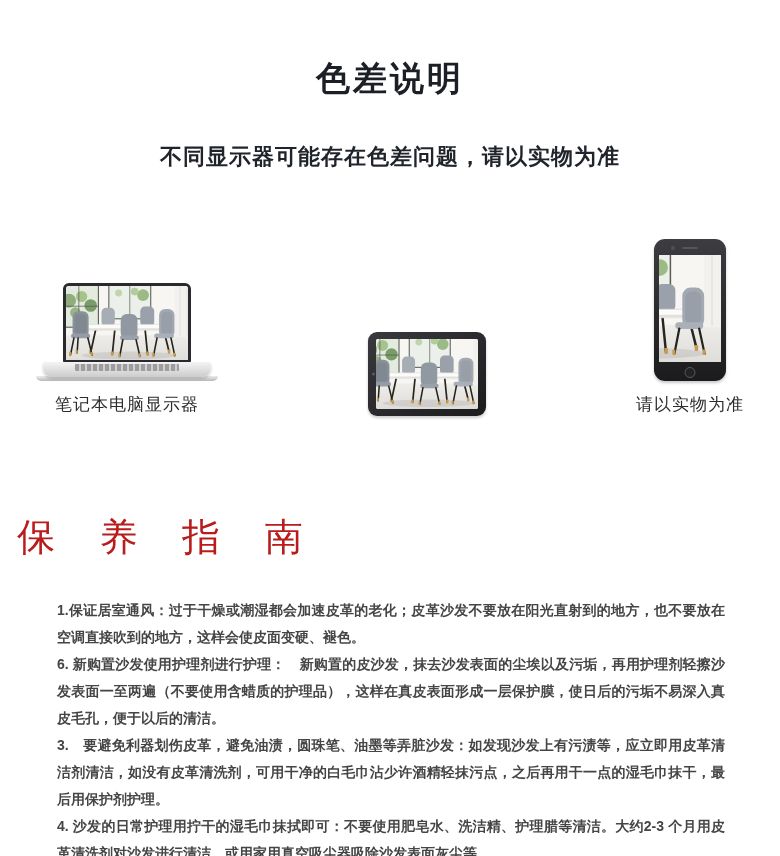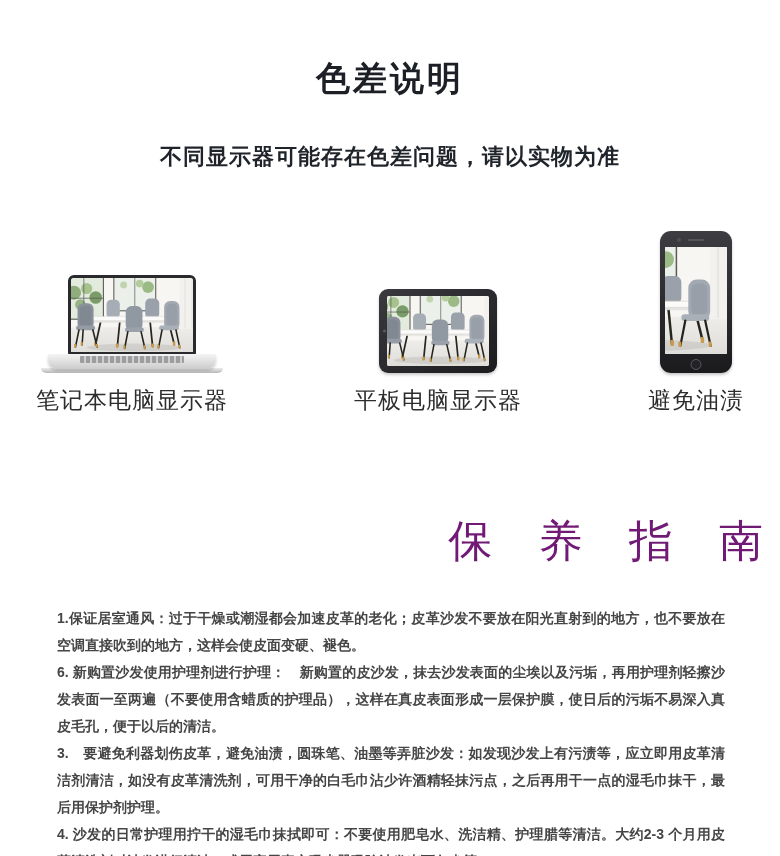--- a/index.html
+++ b/index.html
@@ -20,21 +20,21 @@
     font-size:22px;font-weight:700;letter-spacing:1px;color:#1f232a;
   }
 
   .devices{
     margin-top:56px;padding:0 36px;
     display:flex;justify-content:space-between;align-items:flex-end;
     height:188px;box-sizing:border-box;
   }
   .device-block{display:flex;flex-direction:column;align-items:center;}
   .device-label{
-    margin-top:12px;font-size:23px;color:#2d2d2d;letter-spacing:1px;white-space:nowrap;
+    margin-top:12px;font-size:17px;color:#2d2d2d;letter-spacing:1px;white-space:nowrap;
   }
   .device-art{display:flex;flex-direction:column;align-items:center;}
   .screen-img{display:block;width:100%;height:100%;}
 
   
   .laptop-screen{
     width:128px;height:80px;box-sizing:border-box;
     border:3px solid #2a2a2e;border-radius:6px 6px 2px 2px;
     background:#111;overflow:hidden;
   }
@@ -110,22 +110,22 @@
     width:4px;height:4px;border-radius:50%;background:#505054;
   }
   .phone-home{
     position:absolute;bottom:3px;left:50%;transform:translateX(-50%);
     width:11px;height:11px;border-radius:50%;
     border:1.5px solid #5a5a5e;box-sizing:border-box;background:#232326;
   }
 
   
   .care-title{
-    margin:0;padding-top:96px;text-align:right;
-    font-size:44px;font-weight:400;letter-spacing:17px;text-indent:17px;color:#701a75;
+    margin:0;padding-top:96px;text-align:left;
+    font-size:38px;font-weight:400;letter-spacing:17px;text-indent:17px;color:#b91c1c;
   }
   .care-text{
     margin:34px 55px 0 57px;
     font-size:14px;line-height:27px;color:#454545;
     text-align:justify;
   }
   .care-text p{margin:0;font-weight:bold;}
 </style>
 </head>
 <body>
@@ -247,37 +247,36 @@
       <div class="device-block">
         <div class="device-art">
           <div class="tablet-body">
             <div class="tablet-screen">
               <svg class="screen-img" viewBox="30 25 340 205" preserveAspectRatio="xMidYMid slice">
                   <use href="#room-scene"></use>
                 </svg>
             </div>
           </div>
         </div>
-        <div class="device-label">平板电脑显示器</div>
       </div>
 
       <div class="device-block">
         <div class="device-art">
           <div class="phone-body">
             <div class="phone-speaker"></div>
             <div class="phone-camera"></div>
             <div class="phone-screen">
               <svg class="screen-img" viewBox="245 10 125 225" preserveAspectRatio="xMidYMid slice">
                   <use href="#room-scene"></use>
                 </svg>
             </div>
             <div class="phone-home"></div>
           </div>
         </div>
-        <div class="device-label">避免油渍</div>
+        <div class="device-label">请以实物为准</div>
       </div>
 
     </div>
   </section>
 
   <section>
     <h2 class="care-title">保 养 指 南</h2>
     <div class="care-text">
       <p>1.保证居室通风：过于干燥或潮湿都会加速皮革的老化；皮革沙发不要放在阳光直射到的地方，也不要放在空调直接吹到的地方，这样会使皮面变硬、褪色。</p>
       <p>6. 新购置沙发使用护理剂进行护理：　新购置的皮沙发，抹去沙发表面的尘埃以及污垢，再用护理剂轻擦沙发表面一至两遍（不要使用含蜡质的护理品），这样在真皮表面形成一层保护膜，使日后的污垢不易深入真皮毛孔，便于以后的清洁。</p>

